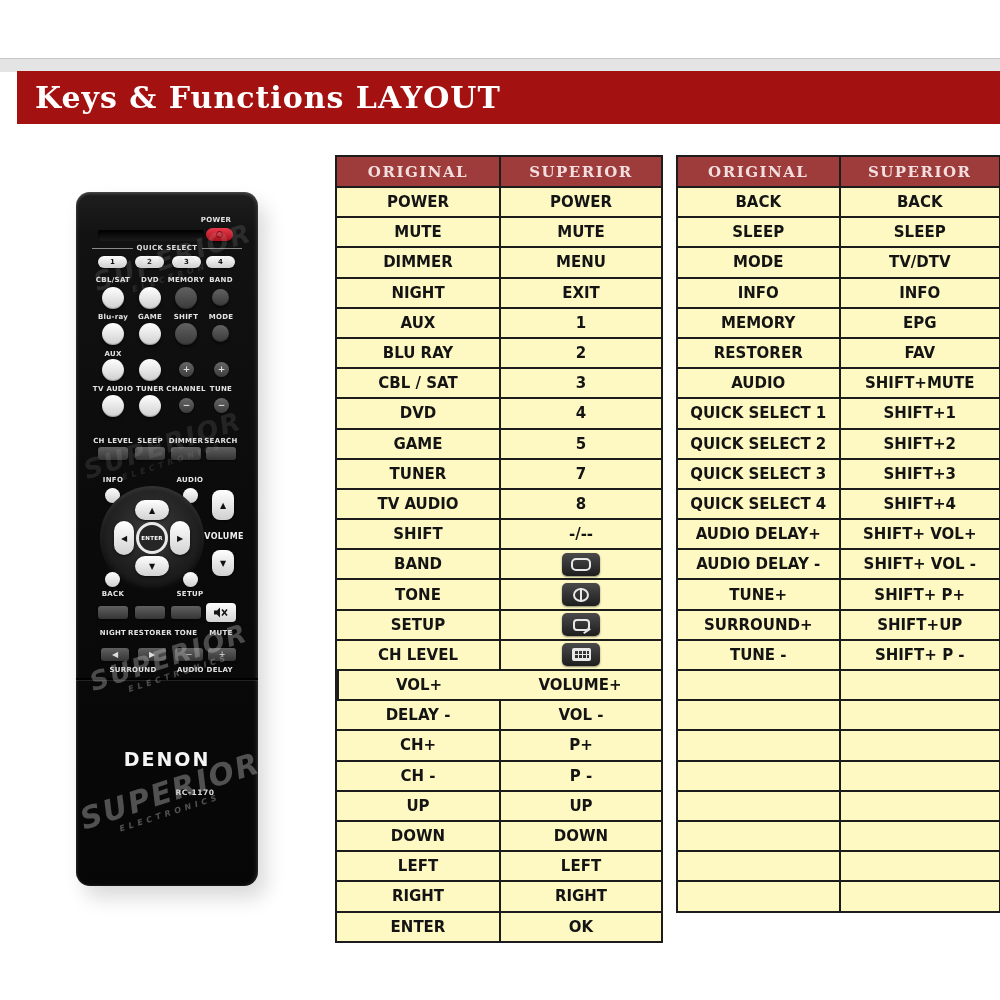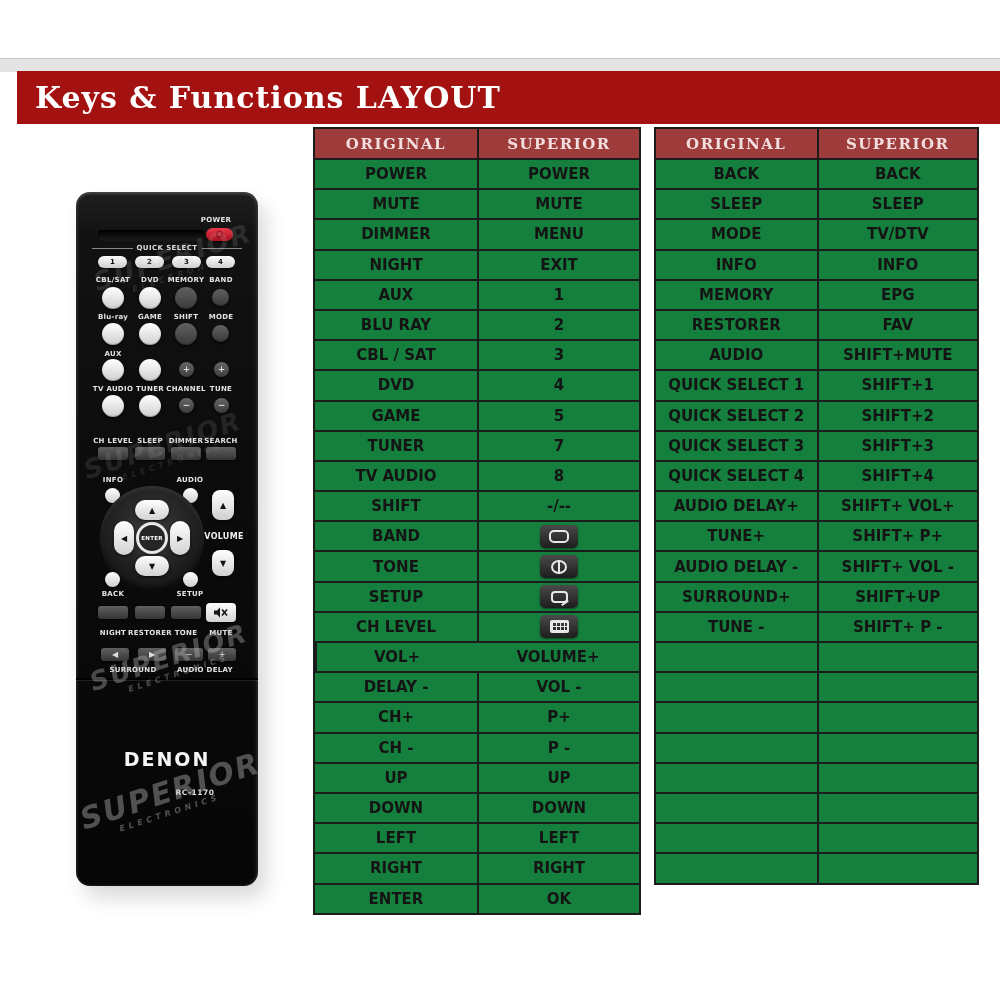--- a/index.html
+++ b/index.html
@@ -4,21 +4,21 @@
 <style>
   html,body{margin:0;padding:0;background:#fff;}
   #page{position:relative;width:1000px;height:1000px;background:#ffffff;overflow:hidden;
         font-family:"DejaVu Sans",sans-serif;}
   
   .gray-strip{position:absolute;left:0;top:58px;width:100%;height:13px;background:#e4e4e4;border-top:1px solid #c6c6c6;}
   .title-bar{position:absolute;left:17px;top:71px;right:0;height:53px;background:#a31111;}
   .title-bar h1{margin:0;padding-left:18px;font-family:"DejaVu Serif",serif;font-weight:bold;
         font-size:30px;line-height:53px;color:#ffffff;letter-spacing:1px;}
   
-  .map-table{position:absolute;top:127px;border:2px solid #1c1c1c;background:#15803d;}
+  .map-table{position:absolute;top:155px;border:2px solid #1c1c1c;background:#fef9c3;margin-left:22px;}
   #table-0{left:313px;width:324px;}
   #table-1{left:654px;width:321px;}
   .t-head{display:flex;height:29px;background:#9e3b3b;}
   .t-head .cell{font-family:"DejaVu Serif",serif;font-weight:bold;font-size:15px;color:#f2dede;
         letter-spacing:1.5px;}
   .t-row{display:flex;height:28.2px;border-top:2px solid #1c1c1c;}
   .cell{flex:0 0 50%;box-sizing:border-box;display:flex;align-items:center;justify-content:center;
         font-weight:bold;font-size:15px;color:#141414;}
   .cell.c2{border-left:2px solid #1c1c1c;}
   
@@ -289,26 +289,26 @@
       </div>
       <div class="t-row">
         <div class="cell">QUICK SELECT 4</div>
         <div class="cell c2">SHIFT+4</div>
       </div>
       <div class="t-row">
         <div class="cell">AUDIO DELAY+</div>
         <div class="cell c2">SHIFT+ VOL+</div>
       </div>
       <div class="t-row">
+        <div class="cell">AUDIO DELAY -</div>
+        <div class="cell c2">SHIFT+ VOL -</div>
+      </div>
+      <div class="t-row">
         <div class="cell">TUNE+</div>
         <div class="cell c2">SHIFT+ P+</div>
-      </div>
-      <div class="t-row">
-        <div class="cell">AUDIO DELAY -</div>
-        <div class="cell c2">SHIFT+ VOL -</div>
       </div>
       <div class="t-row">
         <div class="cell">SURROUND+</div>
         <div class="cell c2">SHIFT+UP</div>
       </div>
       <div class="t-row">
         <div class="cell">TUNE -</div>
         <div class="cell c2">SHIFT+ P -</div>
       </div>
       <div class="t-row">

